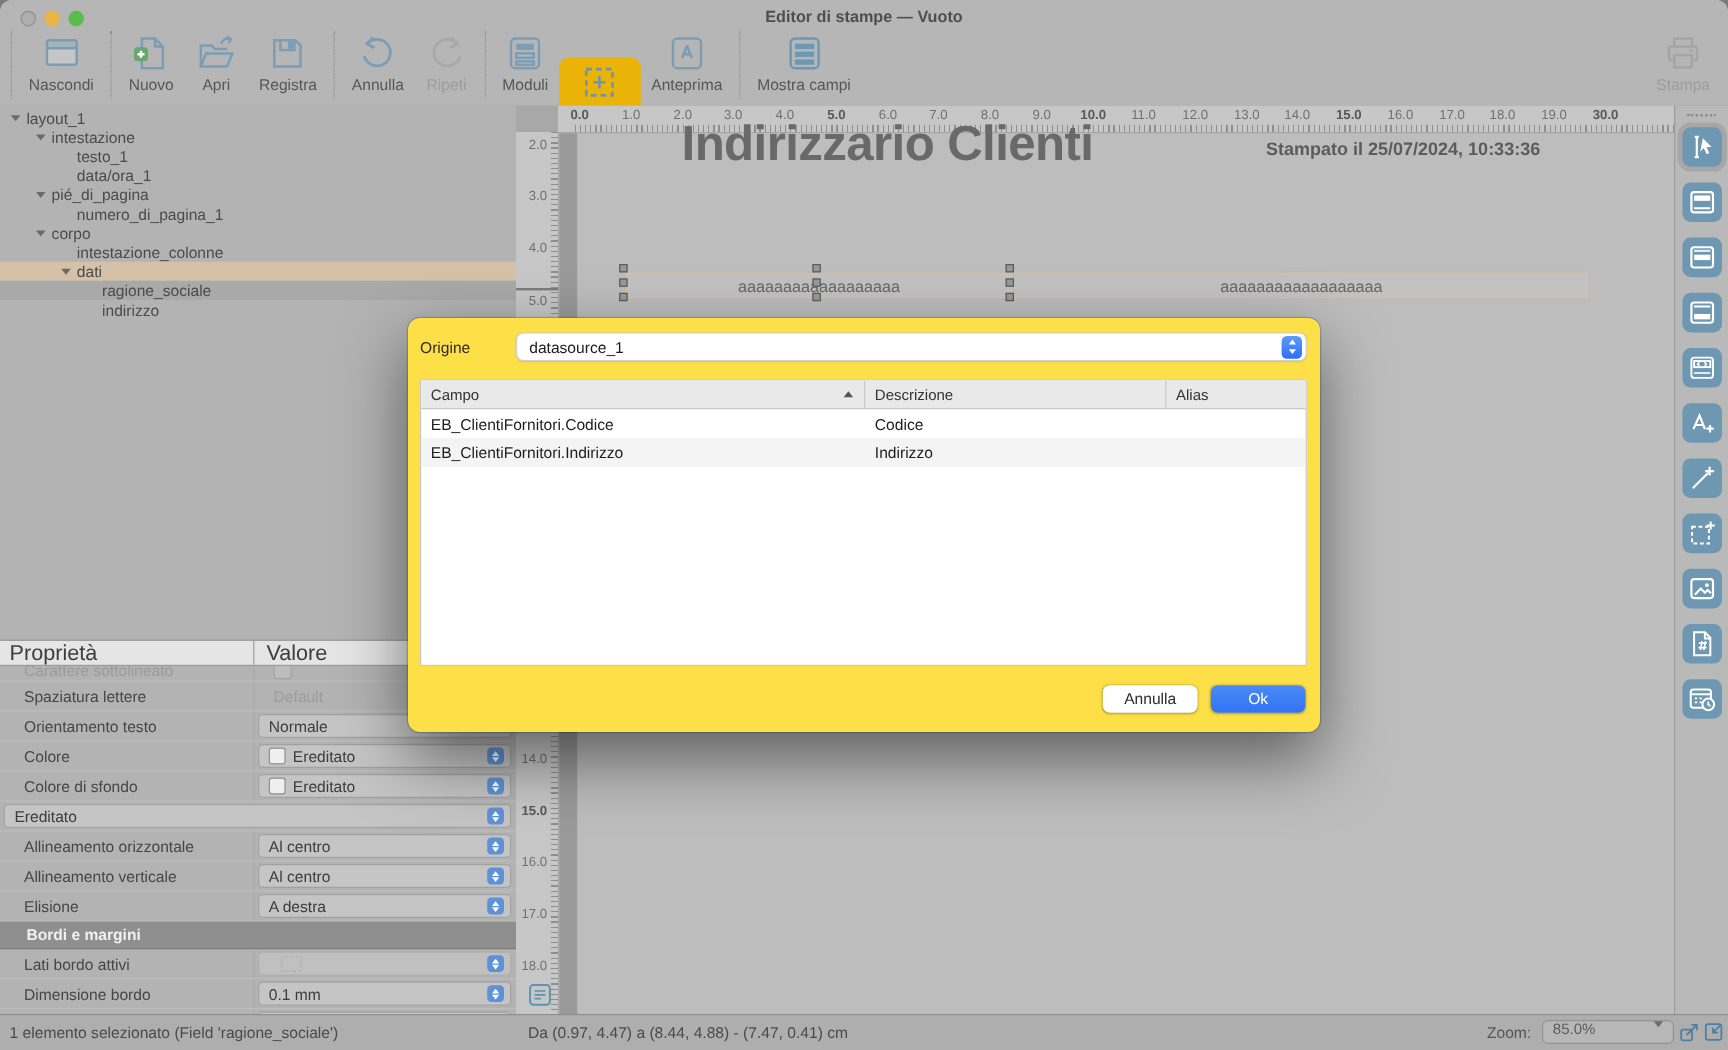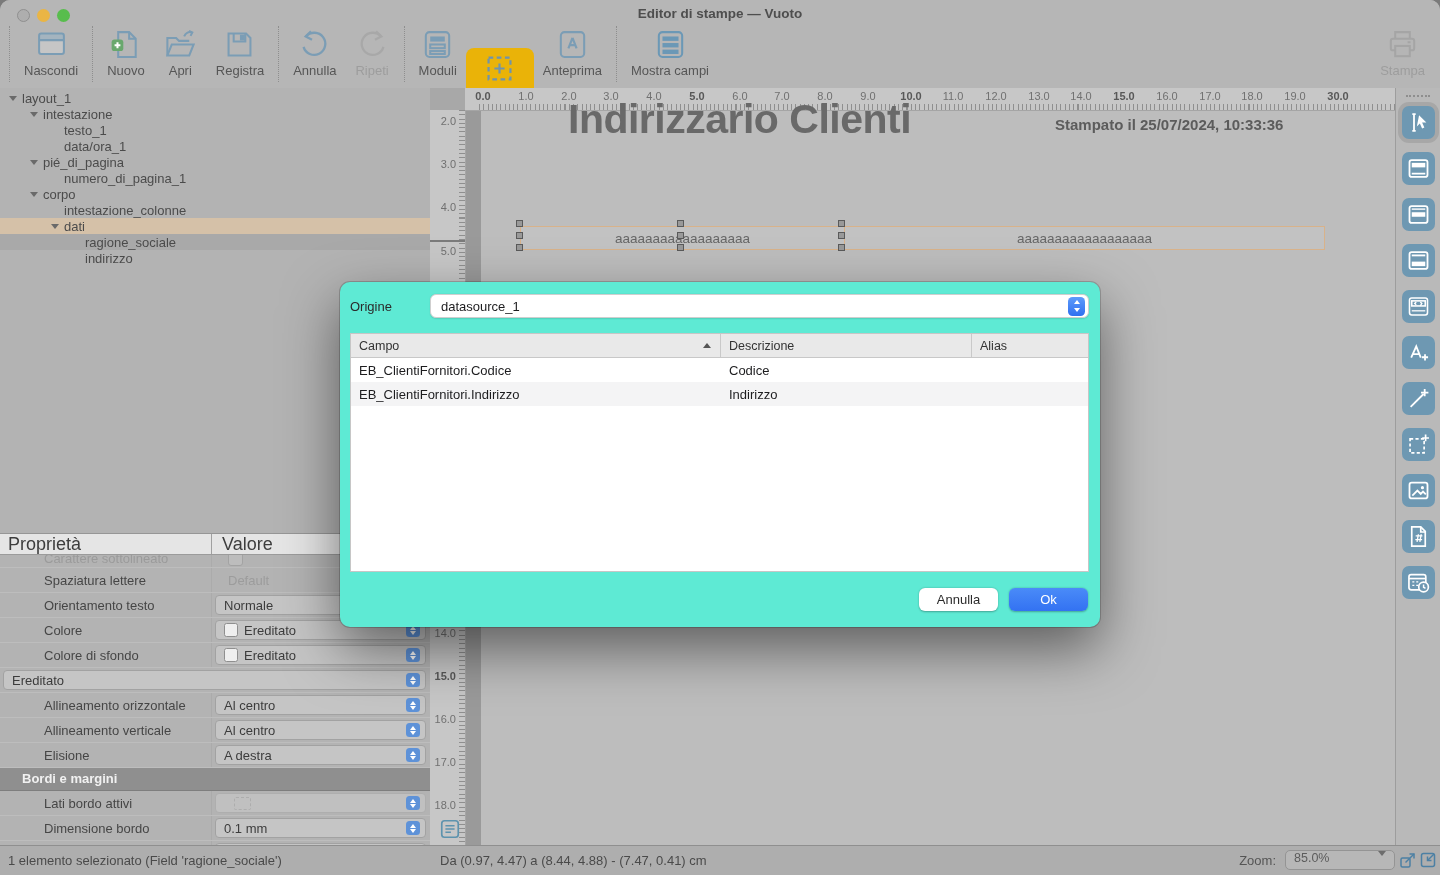--- a/index.html
+++ b/index.html
@@ -36,21 +36,21 @@
   .hl-grey{background:#a9a9a9;}
 
   
   .props{position:absolute;left:0;top:533px;width:430px;height:312px;background:#b3b3b3;overflow:hidden;
          border-top:1px solid #969696;font-size:13px;}
   .phead{height:20px;display:flex;background:#e5e5e5;border-bottom:1px solid #9b9b9b;
          color:#3d3d3d;font-size:18px;align-items:flex-start;}
   .phead .pc1{width:212px;padding-left:8px;box-sizing:border-box;border-right:1px solid #a0a0a0;height:100%;display:flex;align-items:center;}
   .phead .pc2{padding-left:10px;}
   .prow{height:24px;display:flex;align-items:center;border-bottom:1px solid #bdbdbd;}
-  .prow .lbl{width:212px;flex:none;padding-left:44px;box-sizing:border-box;color:#464646;
+  .prow .lbl{width:212px;flex:none;padding-left:20px;box-sizing:border-box;color:#464646;
              border-right:1px solid #ababab;height:100%;display:flex;align-items:center;overflow:hidden;}
   .prow .valcell{flex:1;height:100%;display:flex;align-items:center;position:relative;}
   .ctl{flex:1;height:18px;margin:0 4px 0 3px;background:#c5c5c5;border:1px solid #a2a2a2;border-radius:4px;
        display:flex;align-items:center;padding:0 5px 0 8px;color:#3c3c3c;position:relative;}
   .val-dis{color:#9c9c9c;padding-left:16px;}
   .stepper{width:14px;height:14px;border-radius:3.5px;background:#5e92d8;position:relative;flex:none;margin-left:auto;}
   .stepper::before,.stepper::after{content:'';position:absolute;left:50%;transform:translateX(-50%);
        border-left:3px solid transparent;border-right:3px solid transparent;}
   .stepper::before{top:2.5px;border-bottom:4px solid #fff;}
   .stepper::after{bottom:2.5px;border-top:4px solid #fff;}
@@ -109,23 +109,23 @@
   .zoom-select{position:absolute;right:45px;top:4px;width:110px;height:20px;background:#b7b7b7;
                border:1px solid #949494;border-radius:5px;color:#5c5c5c;font-size:12.5px;
                display:flex;align-items:flex-start;padding:0 8px;box-sizing:border-box;}
   .dd-caret{margin-left:auto;width:0;height:0;border-left:4px solid transparent;
             border-right:4px solid transparent;border-top:5px solid #6d6d6d;}
   .zi{position:absolute;top:5px;width:18px;height:18px;}
   .zi.out{right:23px;}
   .zi.in{right:3px;}
 
   
-  .dialog{position:absolute;left:340px;top:265px;width:760px;height:345px;background:#5eead4;
+  .dialog{position:absolute;left:340px;top:265px;width:760px;height:345px;background:#fde047;
           border-radius:10px;box-shadow:0 22px 55px rgba(0,0,0,.5),0 0 0 1px rgba(0,0,0,.18);
-          z-index:50;font-size:13px;color:#1d1d1f;margin-top:17px;}
+          z-index:50;font-size:13px;color:#1d1d1f;}
   .dlg-top{position:absolute;left:10px;top:12px;right:11px;height:24px;display:flex;align-items:center;}
   .dlg-label{width:80px;color:#2b2b2b;}
   .combo{flex:1;height:24px;background:#fff;border:1px solid #cfcfcf;border-radius:6px;
          display:flex;align-items:center;padding:0 3px 0 10px;box-sizing:border-box;
          box-shadow:0 0.5px 1.5px rgba(0,0,0,.12);}
   .stepper.bright{width:17px;height:19px;border-radius:4.5px;background:linear-gradient(#5d9bfa,#2f6ff0);}
   .stepper.bright::before{top:3.5px;border-bottom:4.5px solid #fff;border-left-width:3.5px;border-right-width:3.5px;}
   .stepper.bright::after{bottom:3.5px;border-top:4.5px solid #fff;border-left-width:3.5px;border-right-width:3.5px;}
   .dtable{position:absolute;left:10px;top:51px;width:739px;height:239px;background:#fff;
           border:1px solid #c6c6c6;box-sizing:border-box;overflow:hidden;}

